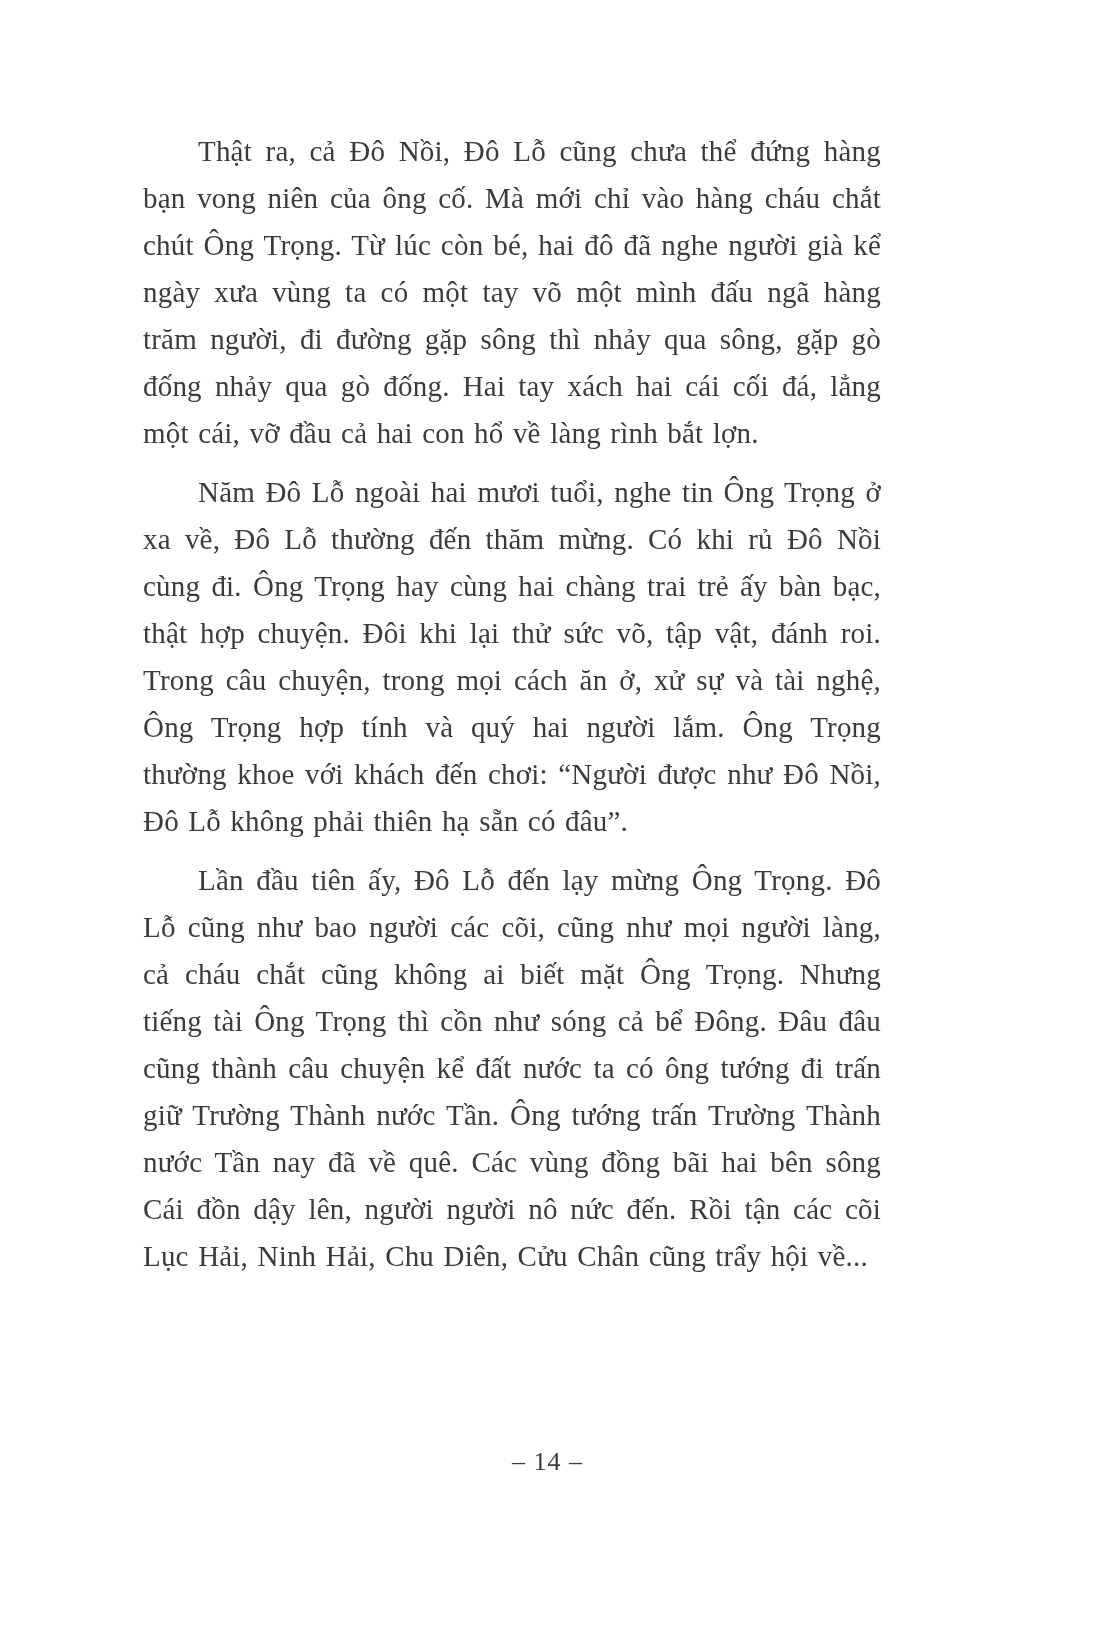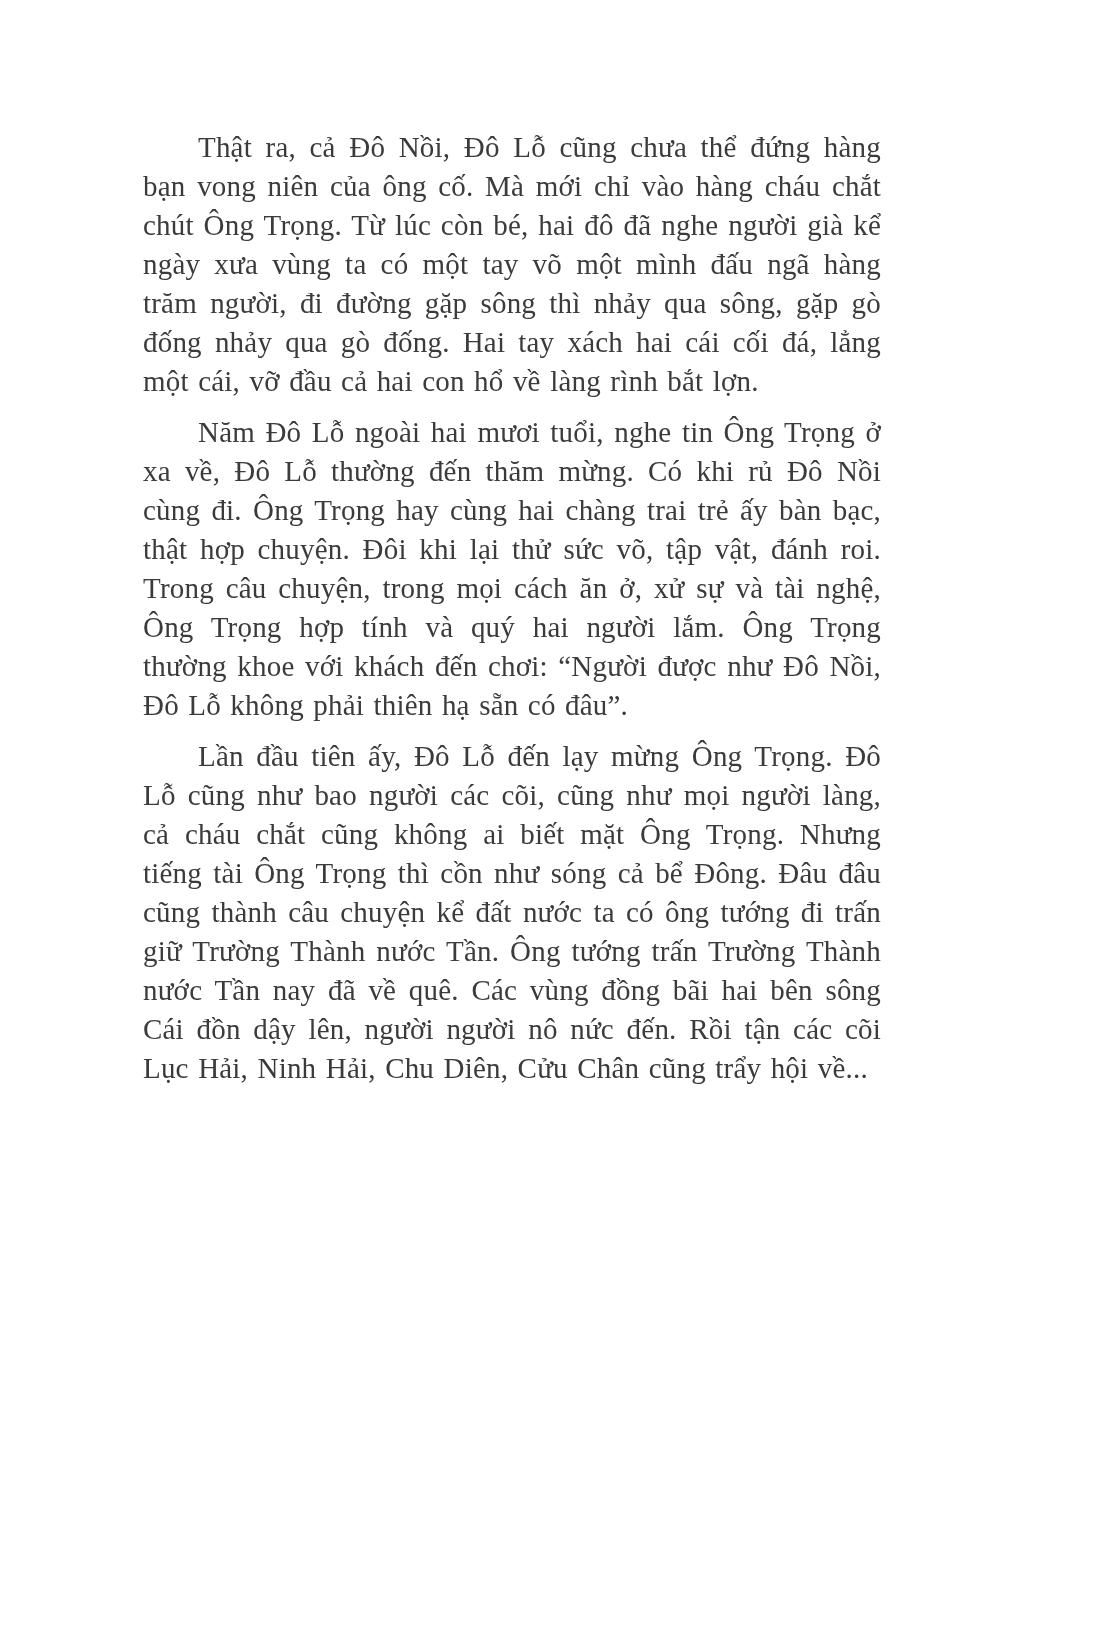--- a/index.html
+++ b/index.html
@@ -18,21 +18,21 @@
   }
   .text-block {
     position: absolute;
     left: 143px;
     top: 128px;
     width: 738px;
   }
   .text-block p {
     margin: 0 0 12px 0;
     font-size: 29px;
-    line-height: 39px;
+    line-height: 47px;
     text-align: justify;
     text-indent: 55px;
     letter-spacing: 0.2px;
     word-spacing: 2px;
     color: #3b3b3b;
     font-family: Liberation Serif, serif;
   }
   .page-number {
     position: absolute;
     top: 1447px;
@@ -47,13 +47,14 @@
 </style>
 </head>
 <body>
 
 <div class="page">
   <div class="text-block">
     <p>Thật ra, cả Đô Nồi, Đô Lỗ cũng chưa thể đứng hàng bạn vong niên của ông cố. Mà mới chỉ vào hàng cháu chắt chút Ông Trọng. Từ lúc còn bé, hai đô đã nghe người già kể ngày xưa vùng ta có một tay võ một mình đấu ngã hàng trăm người, đi đường gặp sông thì nhảy qua sông, gặp gò đống nhảy qua gò đống. Hai tay xách hai cái cối đá, lẳng một cái, vỡ đầu cả hai con hổ về làng rình bắt lợn.</p>
     <p>Năm Đô Lỗ ngoài hai mươi tuổi, nghe tin Ông Trọng ở xa về, Đô Lỗ thường đến thăm mừng. Có khi rủ Đô Nồi cùng đi. Ông Trọng hay cùng hai chàng trai trẻ ấy bàn bạc, thật hợp chuyện. Đôi khi lại thử sức võ, tập vật, đánh roi. Trong câu chuyện, trong mọi cách ăn ở, xử sự và tài nghệ, Ông Trọng hợp tính và quý hai người lắm. Ông Trọng thường khoe với khách đến chơi: “Người được như Đô Nồi, Đô Lỗ không phải thiên hạ sẵn có đâu”.</p>
     <p>Lần đầu tiên ấy, Đô Lỗ đến lạy mừng Ông Trọng. Đô Lỗ cũng như bao người các cõi, cũng như mọi người làng, cả cháu chắt cũng không ai biết mặt Ông Trọng. Nhưng tiếng tài Ông Trọng thì cồn như sóng cả bể Đông. Đâu đâu cũng thành câu chuyện kể đất nước ta có ông tướng đi trấn giữ Trường Thành nước Tần. Ông tướng trấn Trường Thành nước Tần nay đã về quê. Các vùng đồng bãi hai bên sông Cái đồn dậy lên, người người nô nức đến. Rồi tận các cõi Lục Hải, Ninh Hải, Chu Diên, Cửu Chân cũng trẩy hội về...</p>
   </div>
+  <div class="page-number">– 14 –</div>
 </div>
 
 </body></html>

